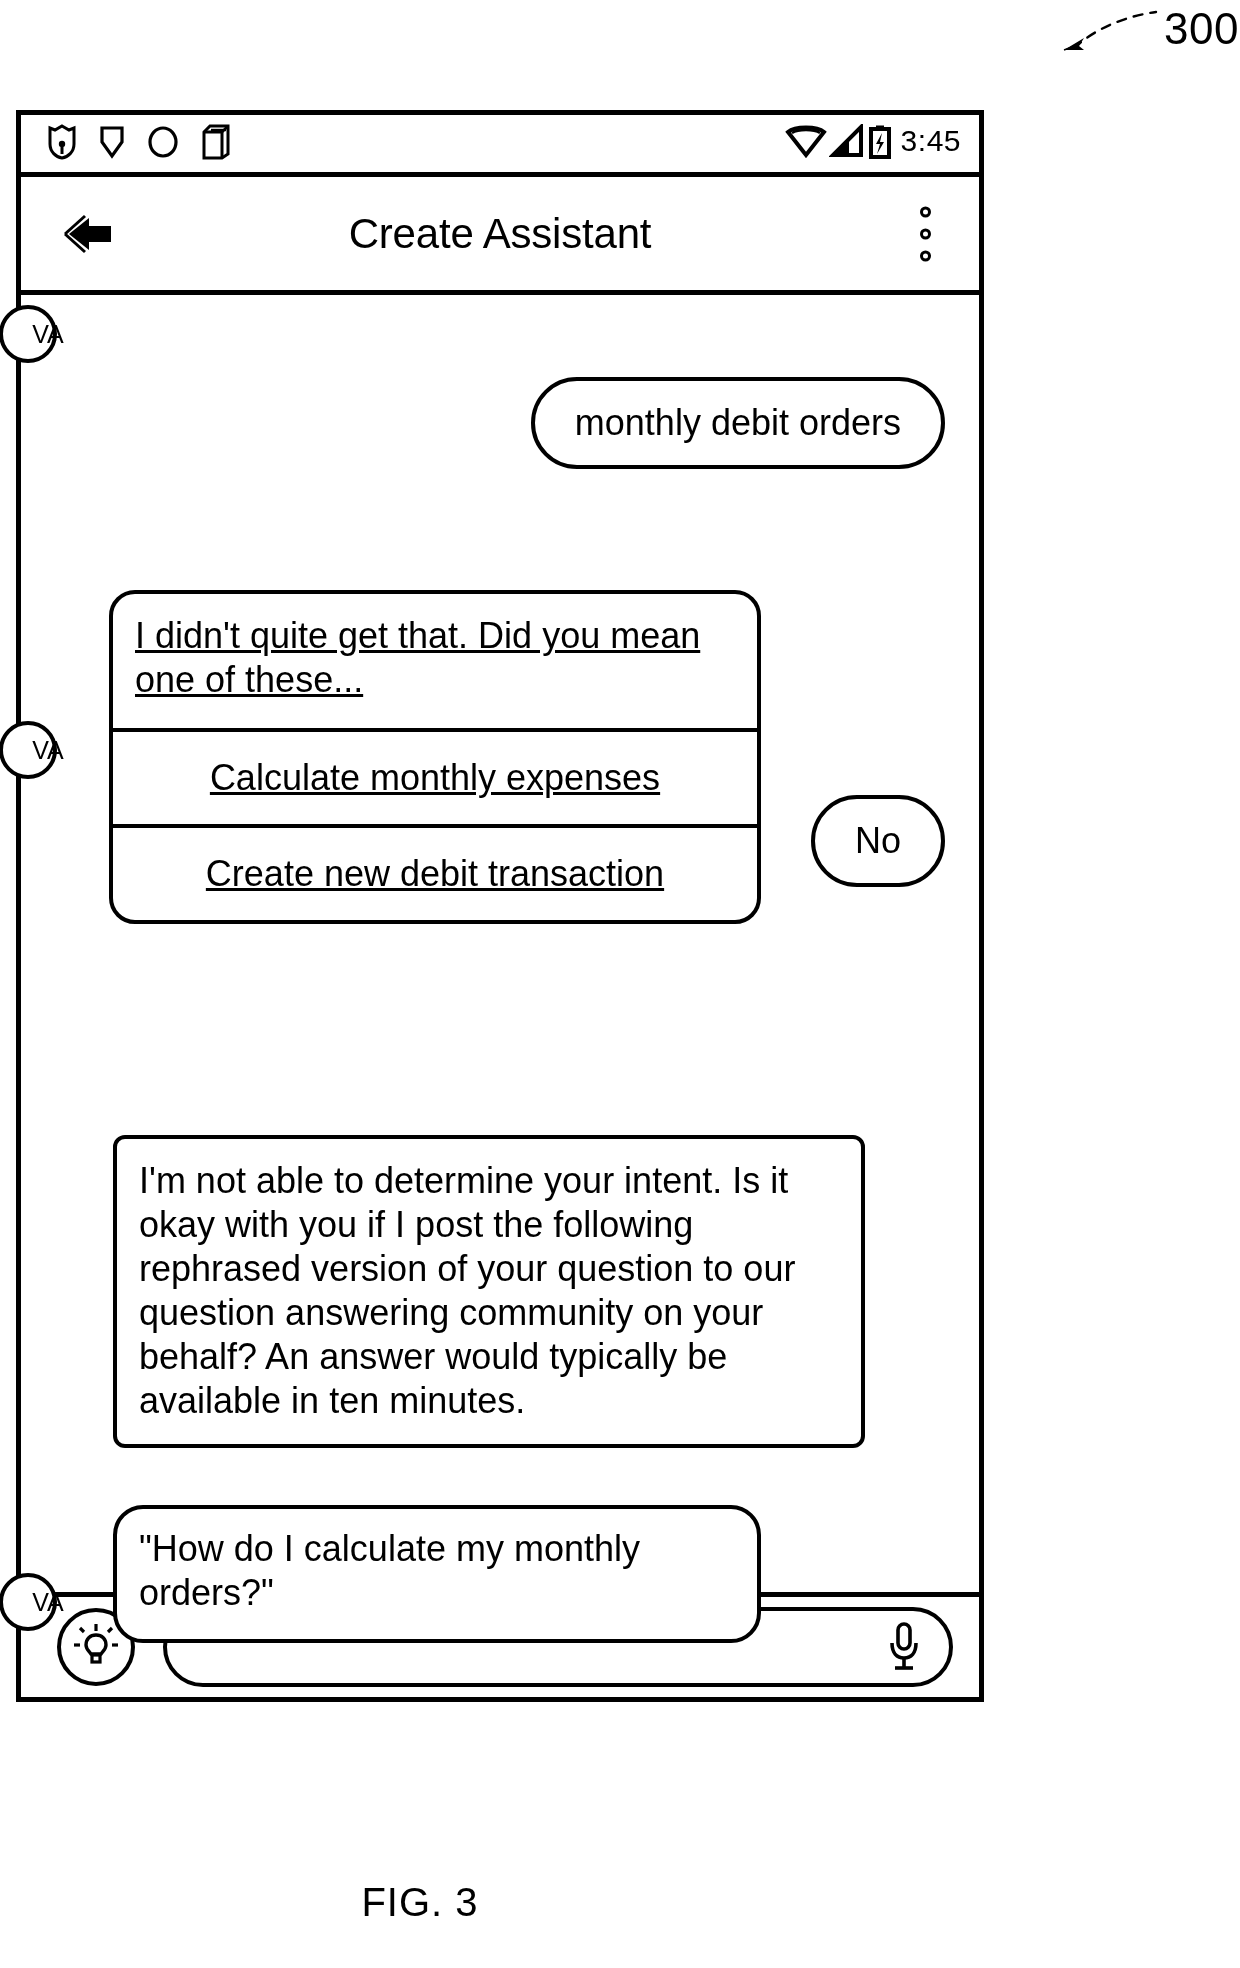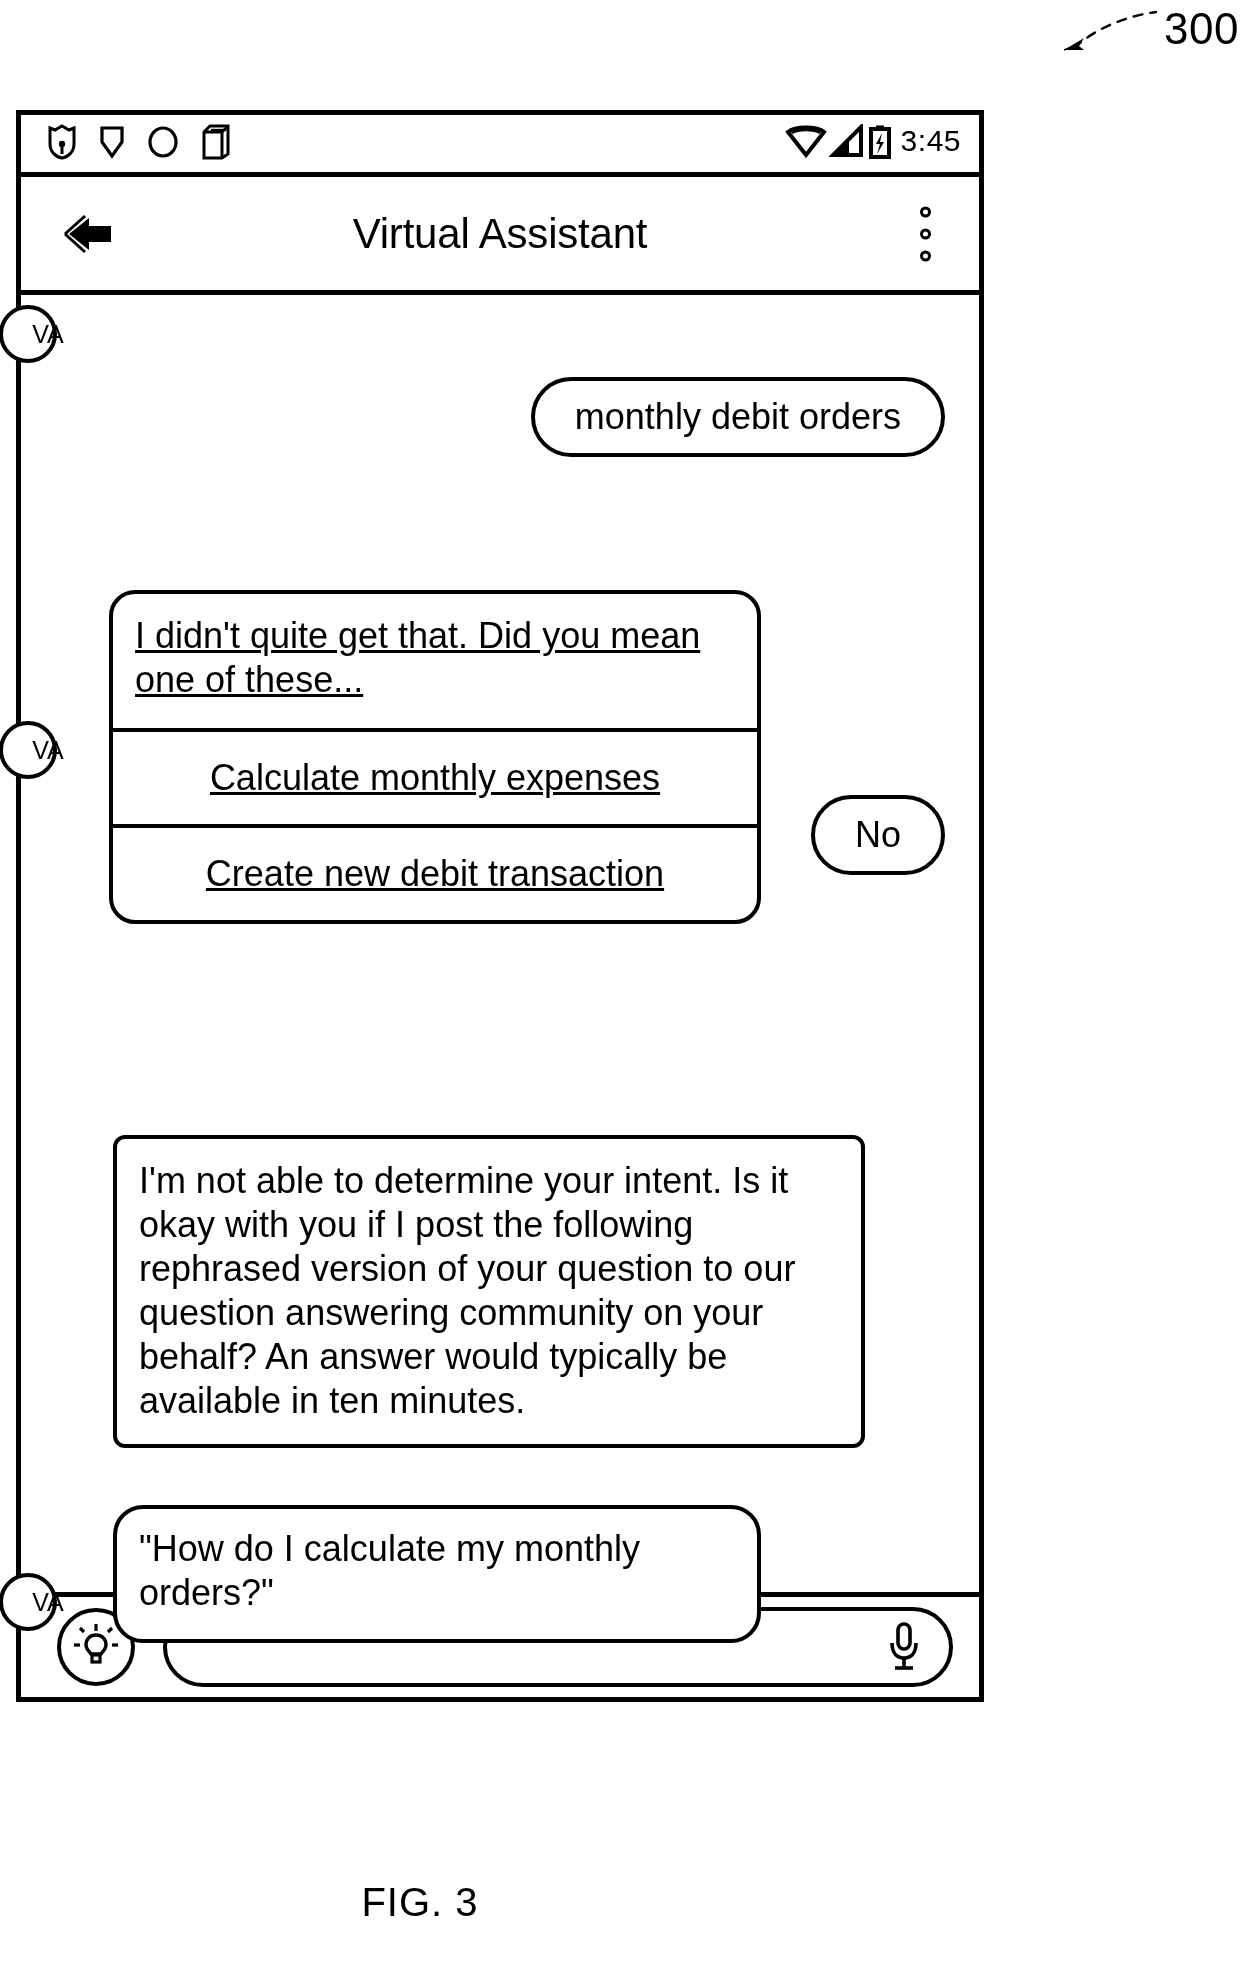--- a/index.html
+++ b/index.html
@@ -140,21 +140,21 @@
   }
   .bubble-text {
     font-size: 36px;
     line-height: 1.22;
     font-family: "Liberation Sans", sans-serif;
   }
 
   
   .user-bubble {
     border-radius: 48px;
-    padding: 14px 40px;
+    padding: 20px 40px;
     white-space: nowrap;
   }
 
   
   #suggestion-card {
     left: 88px;
     top: 295px;
     width: 652px;
     border-radius: 26px;
     z-index: 2;
@@ -318,21 +318,21 @@
   </div>
 
   <div id="app-bar">
     <span id="back-button">
       <svg width="54" height="44" viewBox="0 0 54 44">
         <path d="M6 22 L26 6 L26 14 L48 14 L48 30 L26 30 L26 38 Z" fill="#000"></path>
         <path d="M2 22 L22 4" stroke="#000" stroke-width="3" fill="none"></path>
         <path d="M2 22 L22 40" stroke="#000" stroke-width="3" fill="none"></path>
       </svg>
     </span>
-    <div id="app-title">Virtual Assistant</div>
+    <div id="app-title">Create Assistant</div>
     <span id="overflow-menu">
       <span class="dot"></span>
       <span class="dot"></span>
       <span class="dot"></span>
     </span>
   </div>
 
   <div id="conversation">
 
     <span class="avatar" style="left:-22px; top:10px;">VA</span>

